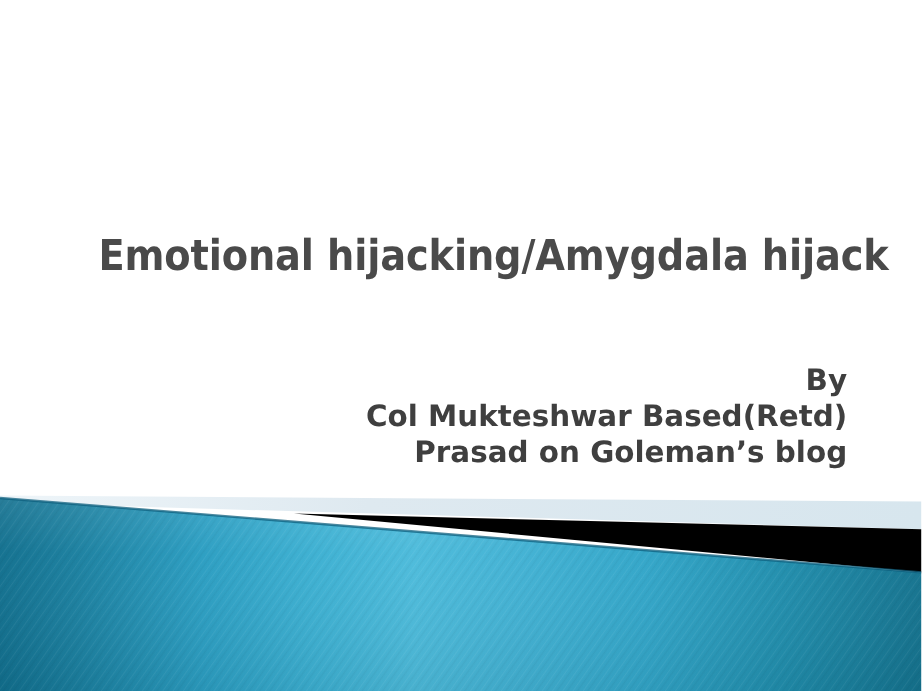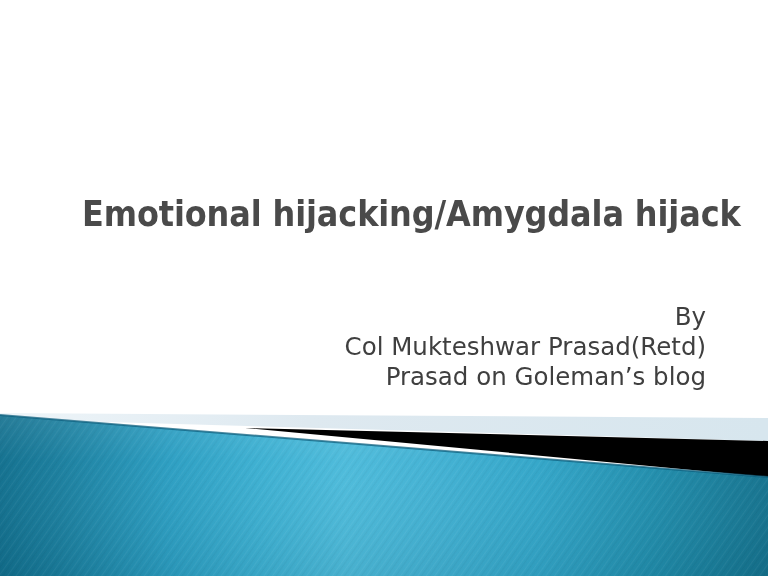--- a/index.html
+++ b/index.html
@@ -52,21 +52,21 @@
     white-space: nowrap;
   }
 
   #subtitle {
     position: absolute;
     right: 62px;
     top: 302px;
     margin: 0;
     font-family: "DejaVu Sans", "Liberation Sans", sans-serif;
     font-size: 24.5px;
-    font-weight: 400;
+    font-weight: 700;
     line-height: 30px;
     color: #3f3f3f;
     text-align: right;
   }
   #subtitle .sub-line {
     display: block;
     white-space: nowrap;
   }
 </style>
 </head>
@@ -124,17 +124,17 @@
       </g>
 
       <path d="M 0,415 L 768,477" stroke="#0d5f7e" stroke-opacity="0.75" stroke-width="2" fill="none"></path>
     </svg>
   </div>
 
   <h1 id="title">Emotional hijacking/Amygdala hijack</h1>
 
   <div id="subtitle">
     <span class="sub-line">By</span>
-    <span class="sub-line">Col Mukteshwar Prasad(Retd)</span>
+    <span class="sub-line">Col Mukteshwar Based(Retd)</span>
     <span class="sub-line">Prasad on Goleman’s blog</span>
   </div>
 
 </div>
 
 </body></html>

